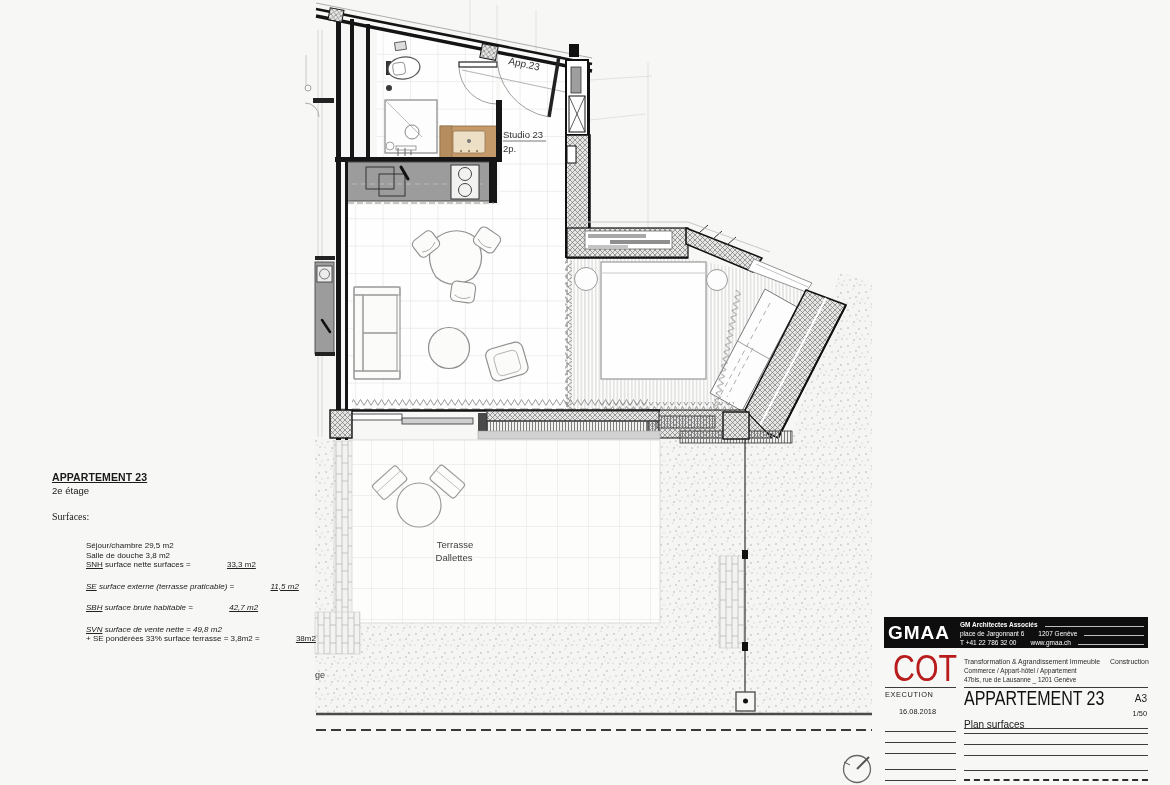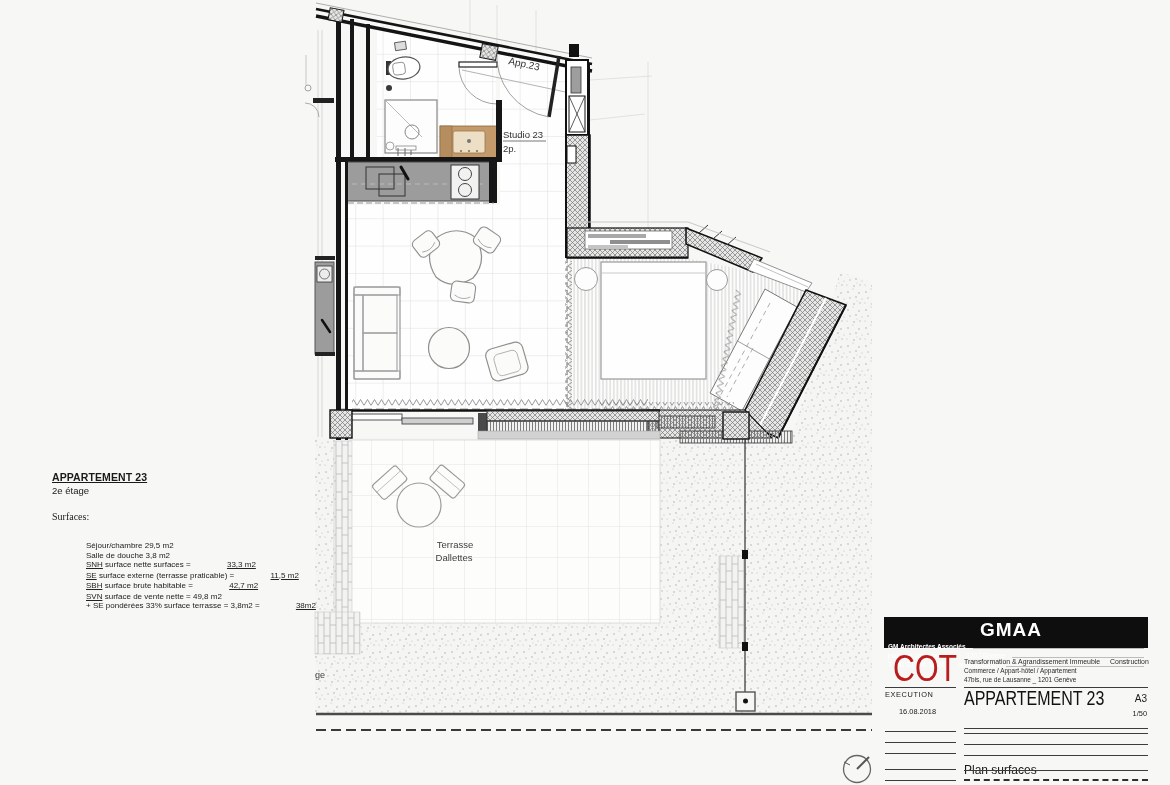--- a/index.html
+++ b/index.html
@@ -8,43 +8,43 @@
          position:relative; overflow:hidden; }
   #plan-svg { position:absolute; left:0; top:0; }
 
   
   .notes { position:absolute; left:52px; top:471px; width:250px; white-space:nowrap; }
   .notes .ttl { font-size:10.5px; font-weight:bold; text-decoration:underline; letter-spacing:.1px; }
   .notes .flr { font-size:9.5px; margin-top:2px; }
   .notes .sec { font-size:10px; margin-top:15px;font-family:Liberation Serif, serif; }
   .notes .lines { margin-top:19px; font-size:8px; line-height:9.5px; color:#222; }
   .notes .line span.u { text-decoration:underline;padding-left:34px; }
-  .notes .gap { margin-top:1px; }
+  .notes .gap { margin-top:12px;font-style:italic; }
 
   
   .tb { position:absolute; left:884px; top:613px; width:266px; height:172px; font-family:"Liberation Sans",sans-serif; }
   .tb .banner { position:absolute; left:0; top:4px; width:264px; height:31px; background:#0e0e0e;
-                color:#fff; display:flex; align-items:stretch; padding:2px 4px;flex-direction:column; }
+                color:#fff; display:flex; align-items:stretch; padding:2px 4px; }
   .tb .logo { font-size:19px; font-weight:bold; letter-spacing:1px; align-self:center; width:72px; }
   .tb .firm { flex:1; font-size:6.5px; line-height:9px; padding-top:1px; }
   .tb .frow { display:flex; }
   .tb .frow .rule { flex:1; border-bottom:1px solid #bdbdbd; margin:0 0 2px 7px; }
   .tb .frow .rt { margin-left:14px; }
   .tb .cot { position:absolute; left:9px; top:39px; font-size:37px; line-height:34px; color:#b91c1c; }
   .tb .sx { display:inline-block; transform:scaleX(.82); transform-origin:0 50%; }
   .tb .proj { position:absolute; left:80px; top:44px; font-size:6.4px; line-height:9px; color:#2a2a2a; }
   .tb .proj .p1 { font-size:6.9px; }
   .tb .p1 b { font-weight:normal; margin-left:10px; }
   .tb .hl { position:absolute; border-top:1px solid #3c3c3c; height:0; }
   .tb .exec { position:absolute; left:1px; top:77px; font-size:7.4px; letter-spacing:.6px; }
   .tb .date { position:absolute; left:15px; top:94px; font-size:7.4px; }
   .tb .sheet { position:absolute; left:80px; top:75px; font-size:19.5px; line-height:20px; color:#111; }
   .tb .fmt { position:absolute; right:3px; top:80px; font-size:10px; }
   .tb .scale { position:absolute; right:3px; top:96px; font-size:7.4px; }
-  .tb .dname { position:absolute; left:80px; top:106px; font-size:12px;margin-top:44px; }
+  .tb .dname { position:absolute; left:80px; top:106px; font-size:10px; }
   .tb .heavy { border-top:2.5px dashed #2e2e2e; }
 </style>
 </head>
 <body>
 
 <svg id="plan-svg" width="1170" height="785" viewBox="0 0 1170 785">
   <defs>
     <pattern id="tile" width="27.4" height="27.4" patternUnits="userSpaceOnUse">
       <path d="M27.4 0V27.4H0" fill="none" stroke="#dedede" stroke-width="1"></path>
     </pattern>

